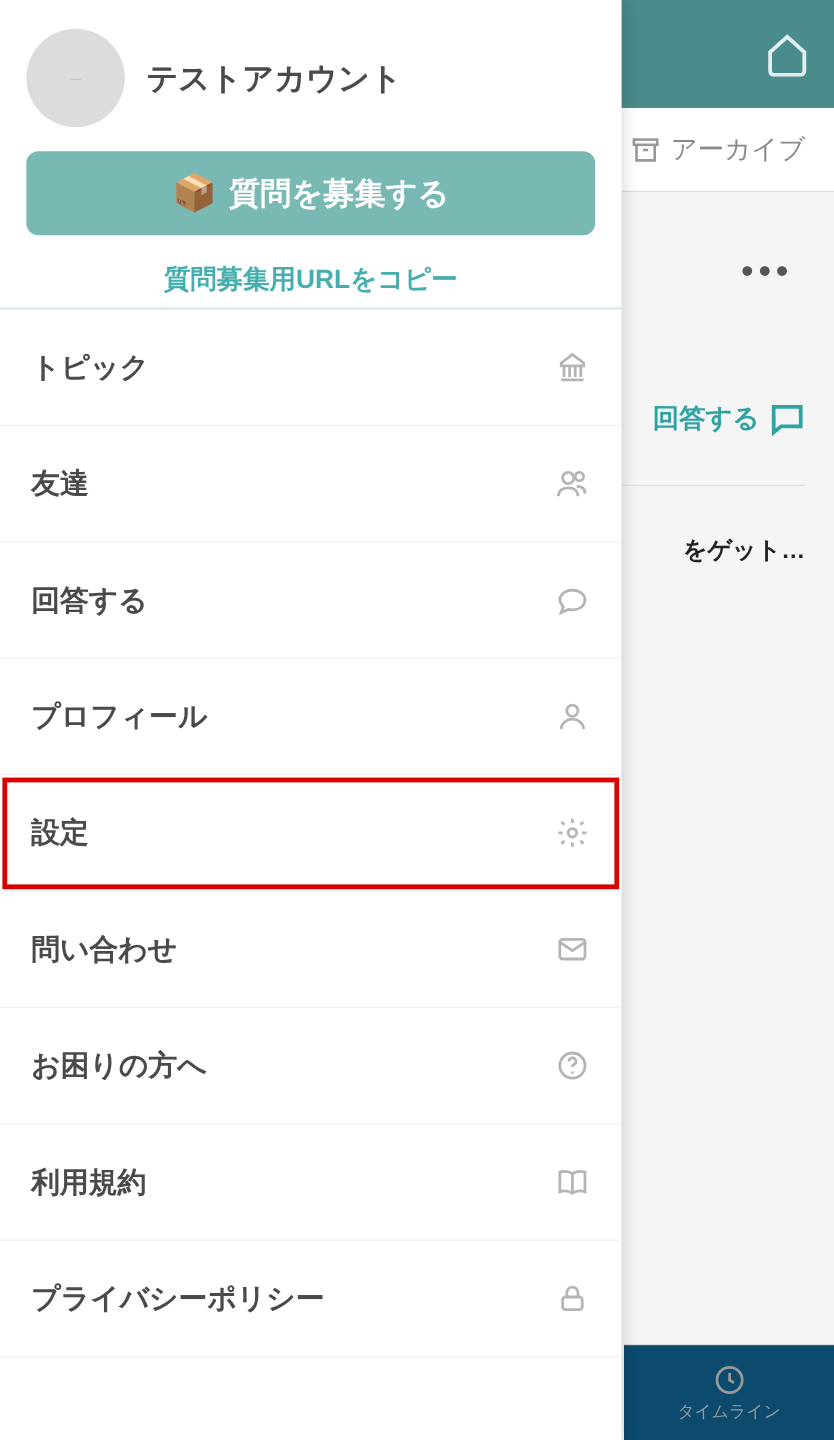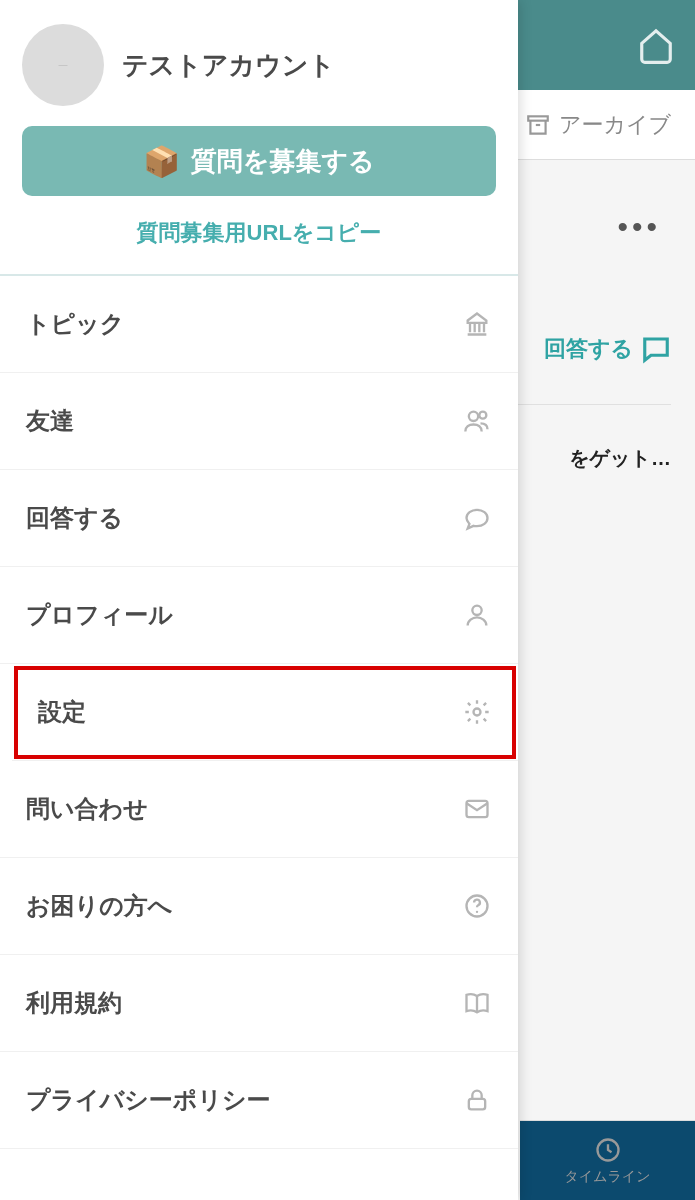--- a/index.html
+++ b/index.html
@@ -133,21 +133,21 @@
     gap: 10px;
     cursor: pointer;
   }
   .box-emoji { font-size: 30px; }
 
   .copy-link {
     text-align: center;
     color: #46aeae;
     font-size: 22px;
     font-weight: 600;
-    padding: 22px 0 26px 0;
+    padding: 22px 0 8px 0;
     border-bottom: 2px solid #d8e8e8;
     cursor: pointer;
   }
 
   .menu {
     flex: 1;
     overflow: hidden;
   }
   .menu-item {
     display: flex;
@@ -169,21 +169,20 @@
     align-items: center;
     justify-content: center;
     width: 30px;
     height: 30px;
   }
   .menu-item.highlight {
     outline: 4px solid #d80000;
     outline-offset: -6px;
     position: relative;
     z-index: 2;
-    margin-left: 12px;
   }
   svg { display: block; }
 </style>
 </head>
 <body>
 
 <div class="bg">
   <div class="bg-header">
     <span class="bg-home">
       <svg width="38" height="38" viewBox="0 0 24 24" fill="none" stroke="currentColor" stroke-width="2">

